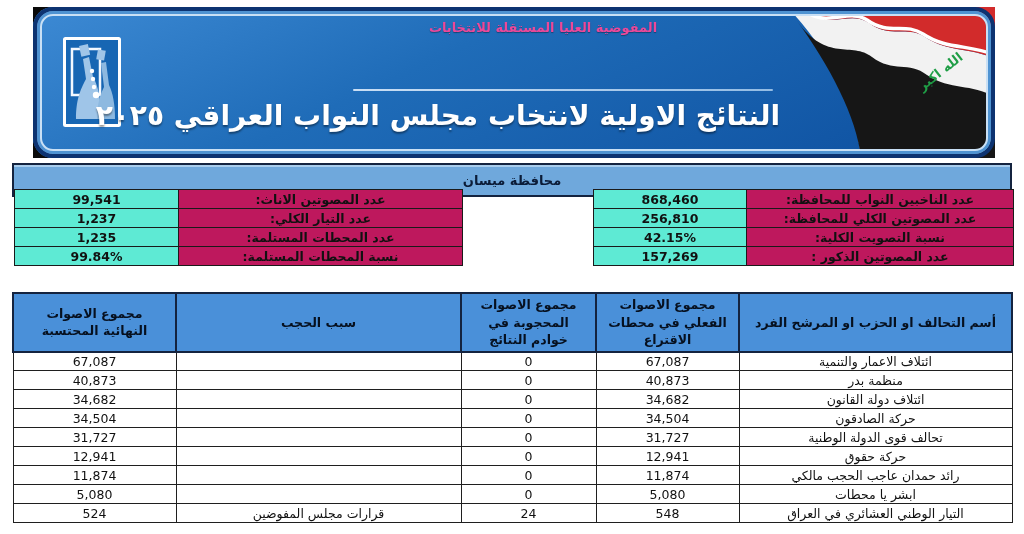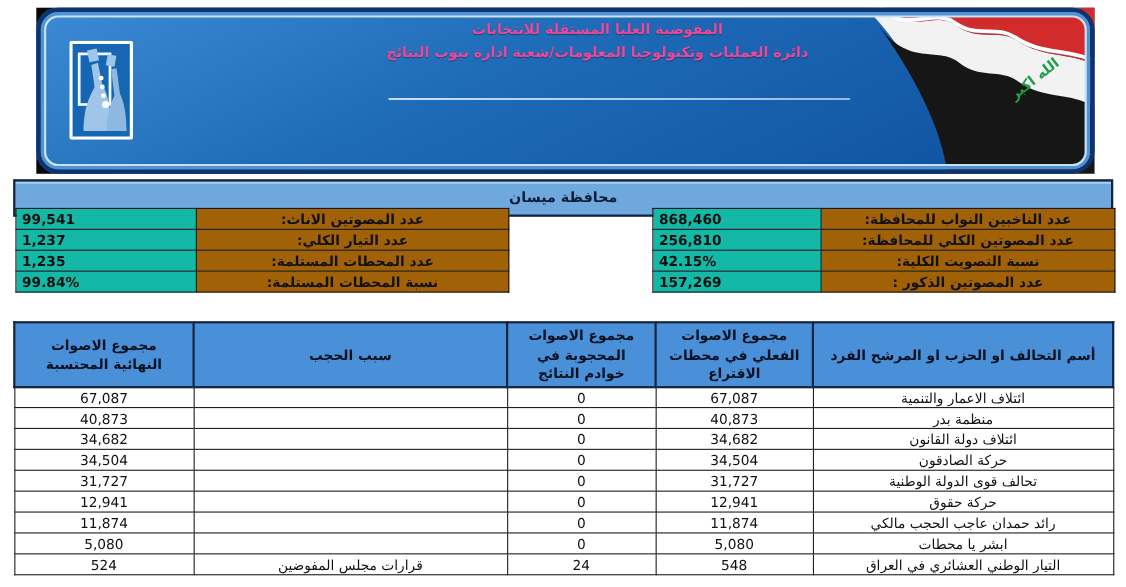--- a/index.html
+++ b/index.html
@@ -58,22 +58,22 @@
     font-size: 13px; font-weight: bold; color: #0b1c38;
   }
 
   
   .sum-table {
     position: absolute; border-collapse: collapse; direction: rtl;
     font-size: 12.5px; font-weight: bold; color: #111;
     table-layout: fixed;
   }
   .sum-table td { border: 1.7px solid #1a1a1a; height: 19px; padding: 0 5px; }
-  .sum-table .lbl { background: #a16207; text-align: center; }
-  .sum-table .val { background: #14b8a6; text-align: left; direction: ltr; }
+  .sum-table .lbl { background: #be185d; text-align: center; }
+  .sum-table .val { background: #5eead4; text-align: center; direction: ltr; }
   #sum-right { left: 593px; top: 189px; width: 420px; }
   #sum-left  { left: 14px;  top: 189px; width: 448px; }
 
   
   .res-table {
     position: absolute; left: 12px; top: 292px; width: 1001px;
     border-collapse: collapse; direction: rtl; table-layout: fixed;
     font-size: 12.5px; color: #111;
   }
   .res-table th {
@@ -113,23 +113,23 @@
     <path d="M13 82 C13 60 19 50 23 42 L20 22 L26 20 L30 40 C35 48 38 62 38 82 Z" fill="#9fc5e8"></path>
     <path d="M34 82 C34 66 38 56 41 50 L38 26 L43 25 L46 48 C50 56 52 68 52 82 Z" fill="#8db9e0"></path>
     <circle cx="29" cy="34" r="2.2" fill="#ffffff"></circle>
     <circle cx="30" cy="42" r="2.2" fill="#ffffff"></circle>
     <circle cx="31" cy="50" r="2.2" fill="#ffffff"></circle>
     <circle cx="33" cy="58" r="3.2" fill="#ffffff"></circle>
   </svg>
 
   <div class="org-block">
     <div>المفوضية العليا المستقلة للانتخابات</div>
-    <div>دائرة العمليات وتكنولوجيا المعلومات/شعبة ادارة نيوب النتائج</div>
   </div>
   <div class="org-divider"></div>
+  <div class="banner-title">النتائج الاولية لانتخاب مجلس النواب العراقي ٢٠٢٥</div>
 </div>
 
 <div class="gov-bar">
   <span>محافظة ميسان</span>
 </div>
 
 <table class="sum-table" id="sum-right">
   <colgroup>
       <col style="width:267px">
       <col style="width:153px">

